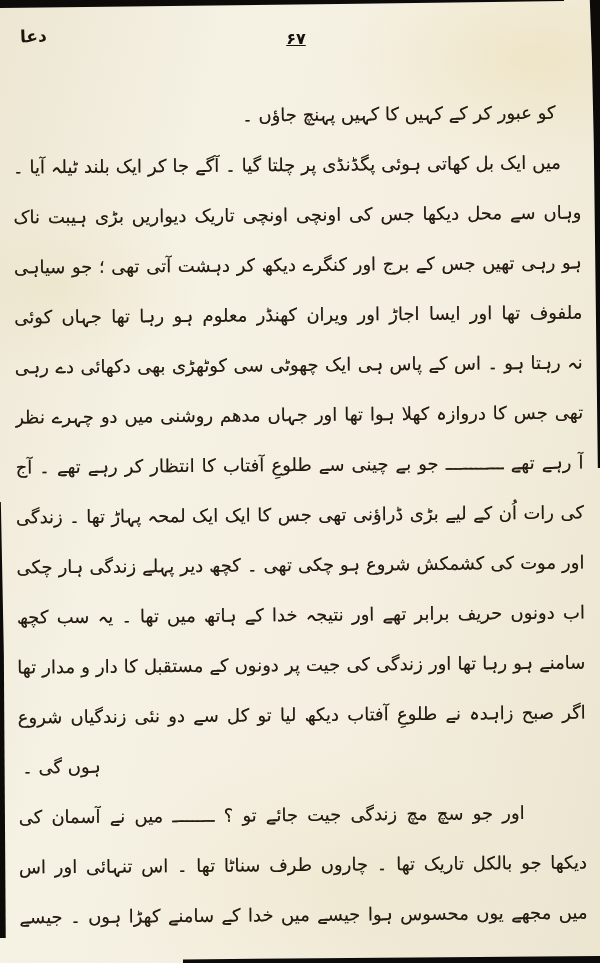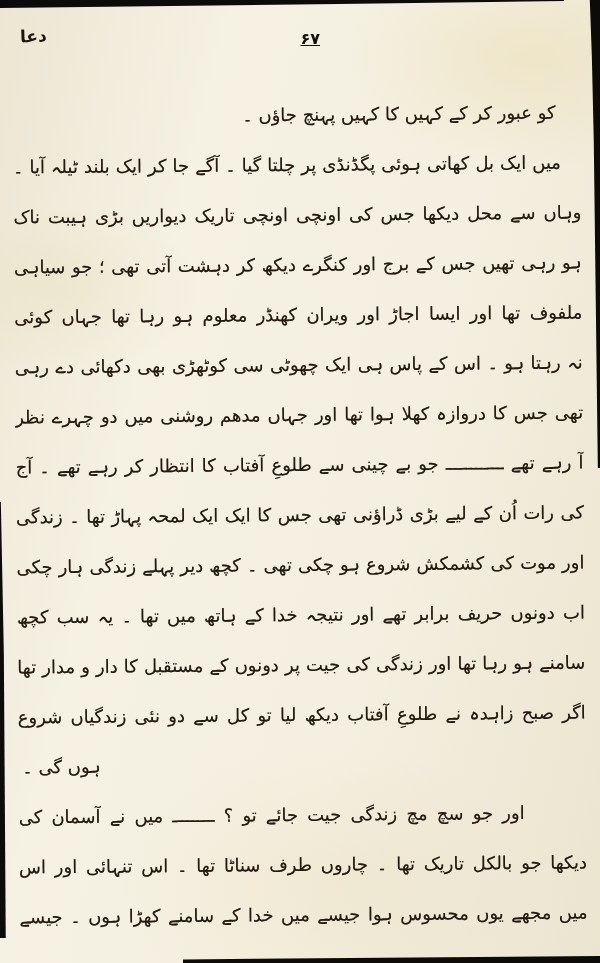--- a/index.html
+++ b/index.html
@@ -27,21 +27,21 @@
                clip-path:polygon(0 55%, 100% 12%, 100% 100%, 0 100%); }
 
   .running-header {
     position:absolute; top:26px; left:20px;
     font-size:17px; font-weight:bold;
     direction:rtl; color:#1d150d;
     transform:rotate(-2deg);
   }
   .page-number {
     position:absolute; top:29px; left:272px; width:48px;
-    font-size:16px; font-weight:bold;
+    text-align:center; font-size:16px; font-weight:bold;
     color:#14100b; letter-spacing:2px;text-decoration:underline;
   }
 
   .text-body {
     position:absolute; top:90px; left:16px; right:16px;
     transform:rotate(-0.5deg); transform-origin:50% 50%;
   }
   .ln {
     height:50px; line-height:49px;
     font-size:18px; font-weight:500;

